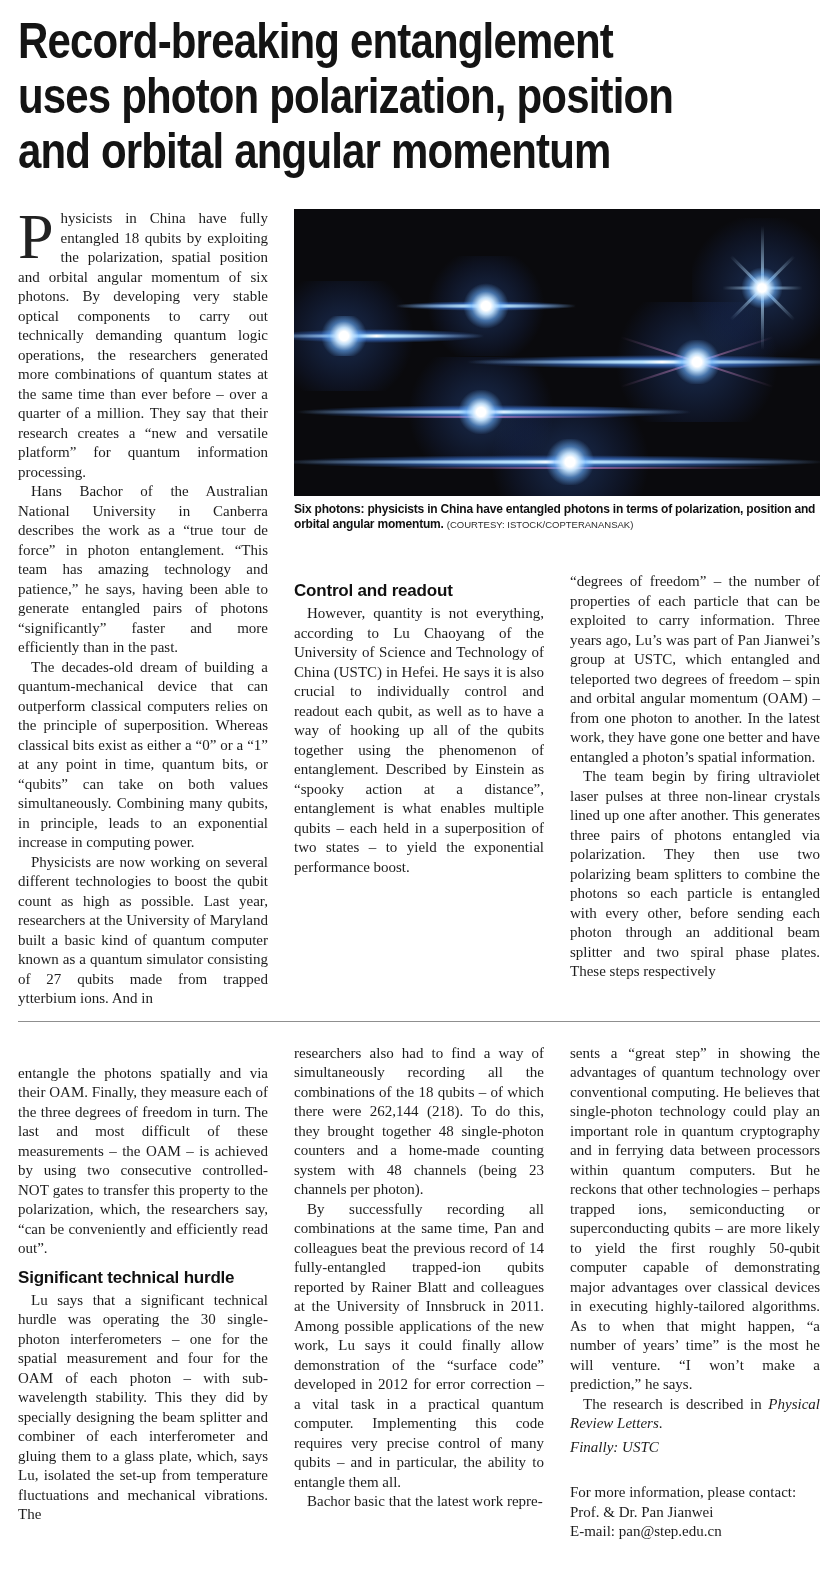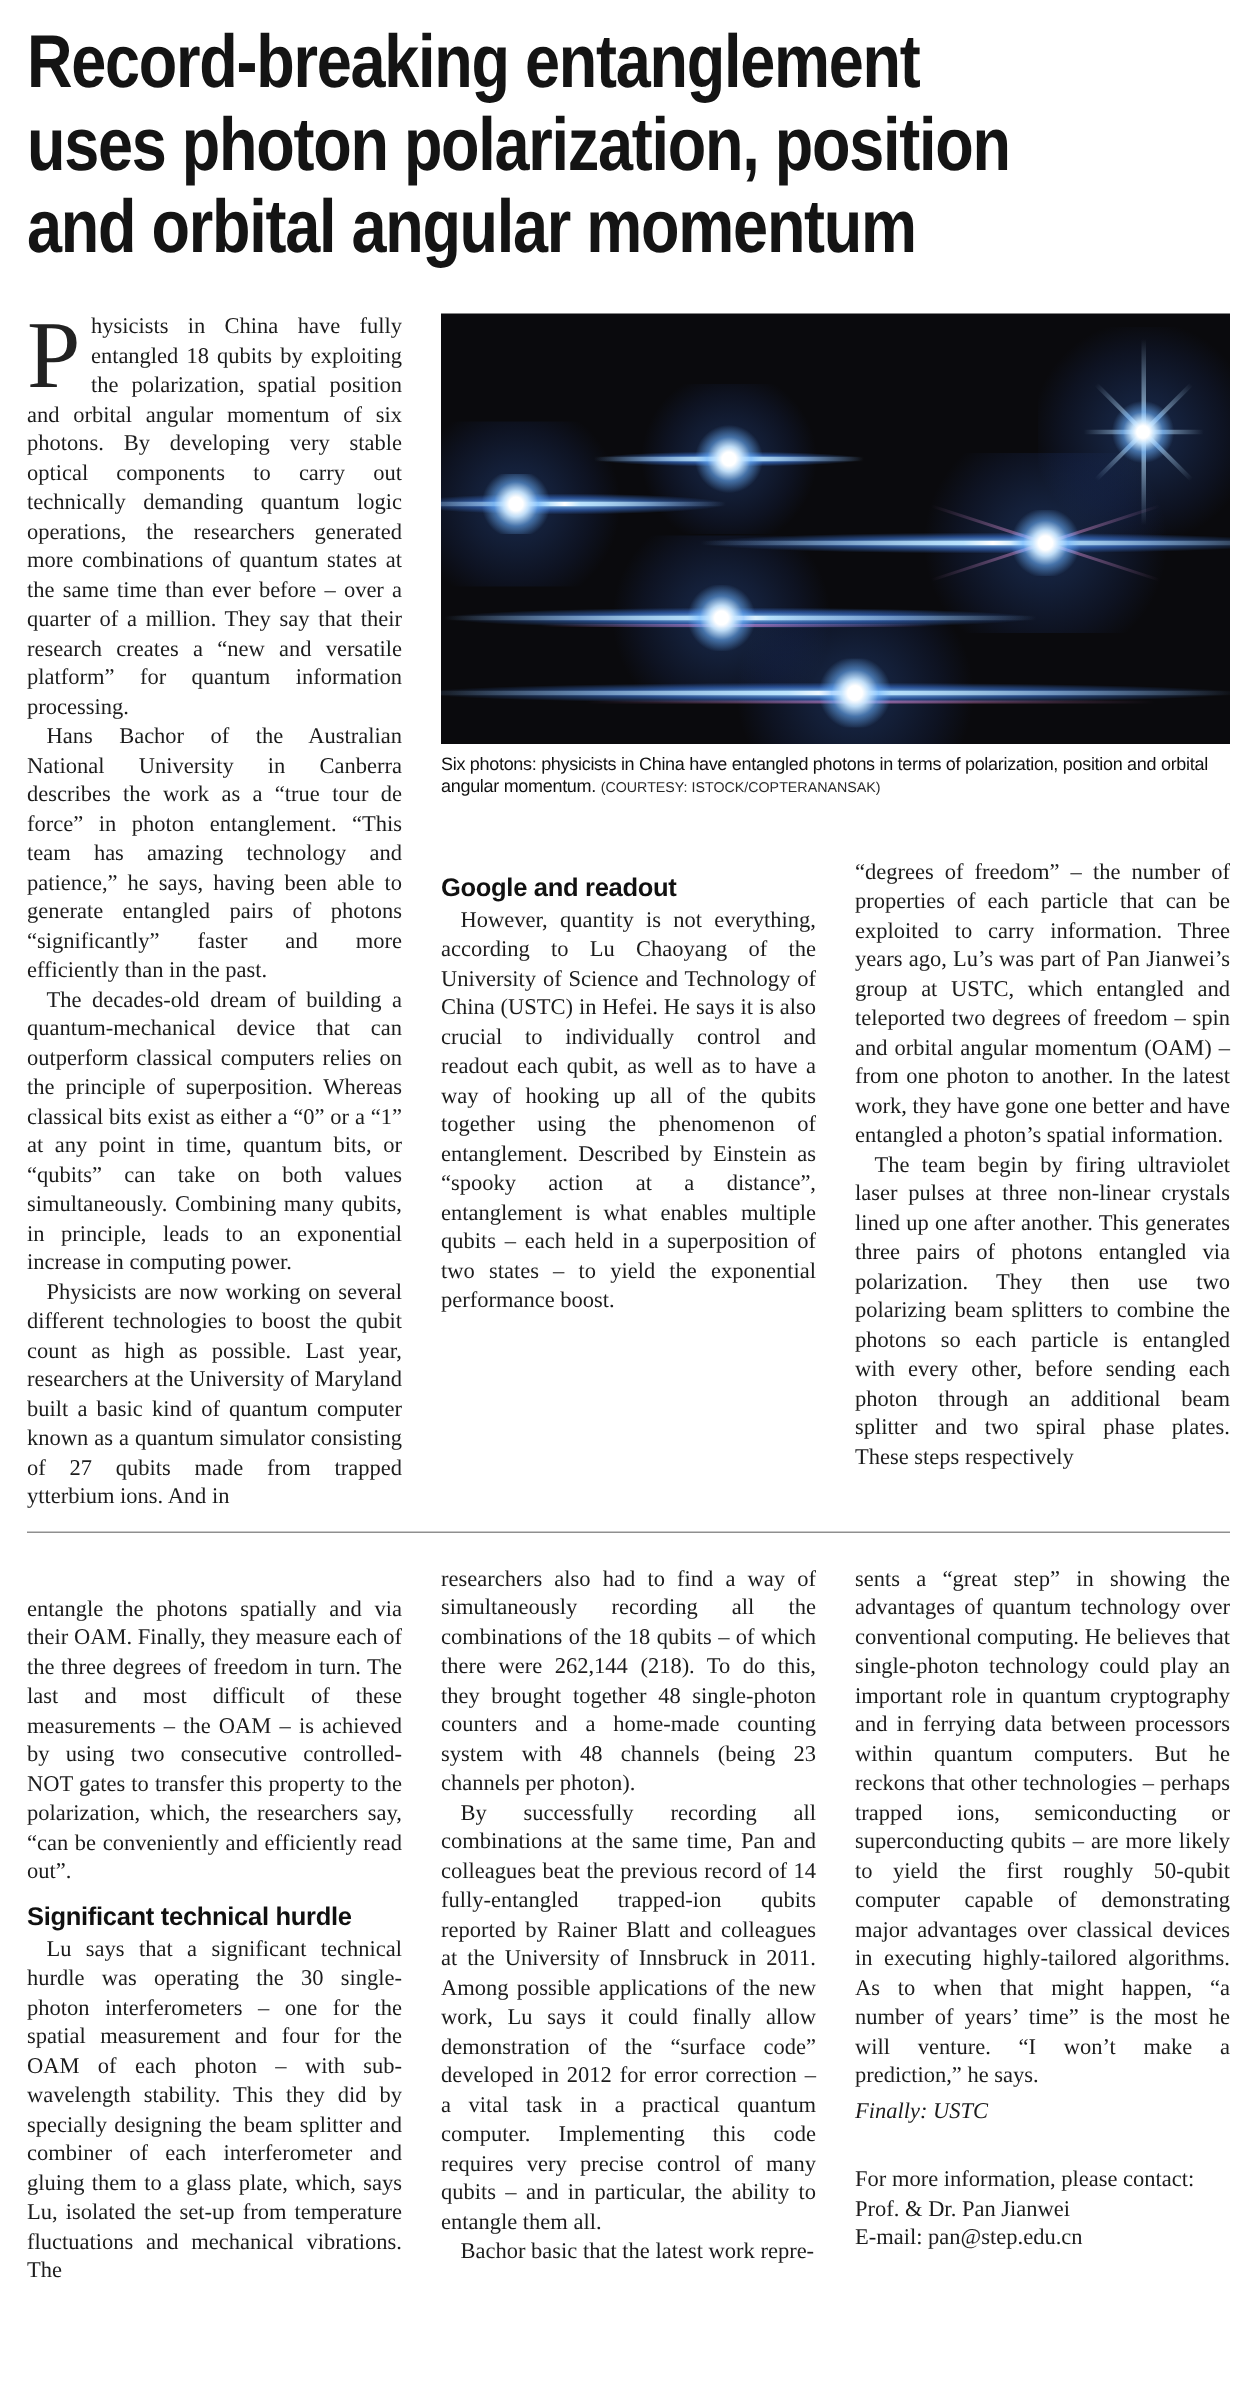--- a/index.html
+++ b/index.html
@@ -39,21 +39,21 @@
     background:radial-gradient(circle,#ffffff 0 14%,rgba(200,230,255,.95) 26%,rgba(110,180,255,.55) 45%,rgba(70,130,255,0) 70%);}
   .halo{position:absolute;transform:translate(-50%,-50%);
     background:radial-gradient(circle,rgba(60,120,230,.30),rgba(40,80,180,.12) 55%,rgba(0,0,0,0) 75%);}
   .spike{position:absolute;width:3px;transform-origin:center center;
     background:linear-gradient(180deg,rgba(140,200,255,0),rgba(185,225,255,.85) 50%,rgba(140,200,255,0));}
   .spike.pink{background:linear-gradient(180deg,rgba(255,120,220,0),rgba(255,160,230,.55) 50%,rgba(255,120,220,0));width:2px;}
 
   
   .caption{margin:6px 0 13px 0;font-family:"Liberation Sans","DejaVu Sans",sans-serif;
     font-size:12px;line-height:15px;letter-spacing:-0.2px;color:#111;}
-  .caption .capbold{font-weight:normal;}
+  .caption .capbold{font-weight:bold;}
   .caption .credit{font-weight:normal;font-size:9.5px;letter-spacing:0;color:#2b2b2b;}
 
   
   .rule{border:none;border-top:1px solid #8f8f8f;margin:12px 0 0 0;}
   .grid-bottom{margin-top:22px;}
   .pad-top{padding-top:20px;}
   .source{text-align:right;font-style:italic;margin-top:4px !important;}
   .contact{margin-top:26px;}
   .contact-head{font-weight:normal;}
   .italic{font-style:italic;}
@@ -129,21 +129,21 @@
           <i class="core" style="width:52px;height:46px"></i>
         </div>
       </div>
       <div class="caption">
         <span class="capbold">Six photons: physicists in China have entangled photons in terms of polarization, position and orbital angular momentum.</span>
         <span class="credit">(COURTESY: ISTOCK/COPTERANANSAK)</span>
       </div>
     </div>
 
     <div class="colB">
-      <div class="subhead">Google and readout</div>
+      <div class="subhead">Control and readout</div>
       <p class="ind">However, quantity is not everything, according to Lu Chaoyang of the University of Science and Technology of China (USTC) in Hefei. He says it is also crucial to individually control and readout each qubit, as well as to have a way of hooking up all of the qubits together using the phenomenon of entanglement. Described by Einstein as “spooky action at a distance”, entanglement is what enables multiple qubits – each held in a superposition of two states – to yield the exponential performance boost.</p>
     </div>
 
     <div class="colC">
       <p>“degrees of freedom” – the number of properties of each particle that can be exploited to carry information. Three years ago, Lu’s was part of Pan Jianwei’s group at USTC, which entangled and teleported two degrees of freedom – spin and orbital angular momentum (OAM) – from one photon to another. In the latest work, they have gone one better and have entangled a photon’s spatial information.</p>
       <p class="ind">The team begin by firing ultraviolet laser pulses at three non-linear crystals lined up one after another. This generates three pairs of photons entangled via polarization. They then use two polarizing beam splitters to combine the photons so each particle is entangled with every other, before sending each photon through an additional beam splitter and two spiral phase plates. These steps respectively</p>
     </div>
   </div>
 
   <hr class="rule">
@@ -157,20 +157,21 @@
     </div>
 
     <div>
       <p>researchers also had to find a way of simultaneously recording all the combinations of the 18 qubits – of which there were 262,144 (218). To do this, they brought together 48 single-photon counters and a home-made counting system with 48 channels (being 23 channels per photon).</p>
       <p class="ind">By successfully recording all combinations at the same time, Pan and colleagues beat the previous record of 14 fully-entangled trapped-ion qubits reported by Rainer Blatt and colleagues at the University of Innsbruck in 2011. Among possible applications of the new work, Lu says it could finally allow demonstration of the “surface code” developed in 2012 for error correction – a vital task in a practical quantum computer. Implementing this code requires very precise control of many qubits – and in particular, the ability to entangle them all.</p>
       <p class="ind">Bachor basic that the latest work repre-</p>
     </div>
 
     <div>
       <p>sents a “great step” in showing the advantages of quantum technology over conventional computing. He believes that single-photon technology could play an important role in quantum cryptography and in ferrying data between processors within quantum computers. But he reckons that other technologies – perhaps trapped ions, semiconducting or superconducting qubits – are more likely to yield the first roughly 50-qubit computer capable of demonstrating major advantages over classical devices in executing highly-tailored algorithms. As to when that might happen, “a number of years’ time” is the most he will venture. “I won’t make a prediction,” he says.</p>
+      <p class="ind"><span>The research is described in </span><span class="italic">Physical Review Letters</span><span>.</span></p>
       <p class="source">Finally: USTC</p>
       <div class="contact">
         <p class="contact-head">For more information, please contact:</p>
         <p>Prof. &amp; Dr. Pan Jianwei</p>
         <p>E-mail: pan@step.edu.cn</p>
       </div>
     </div>
   </div>
 
 </div>

